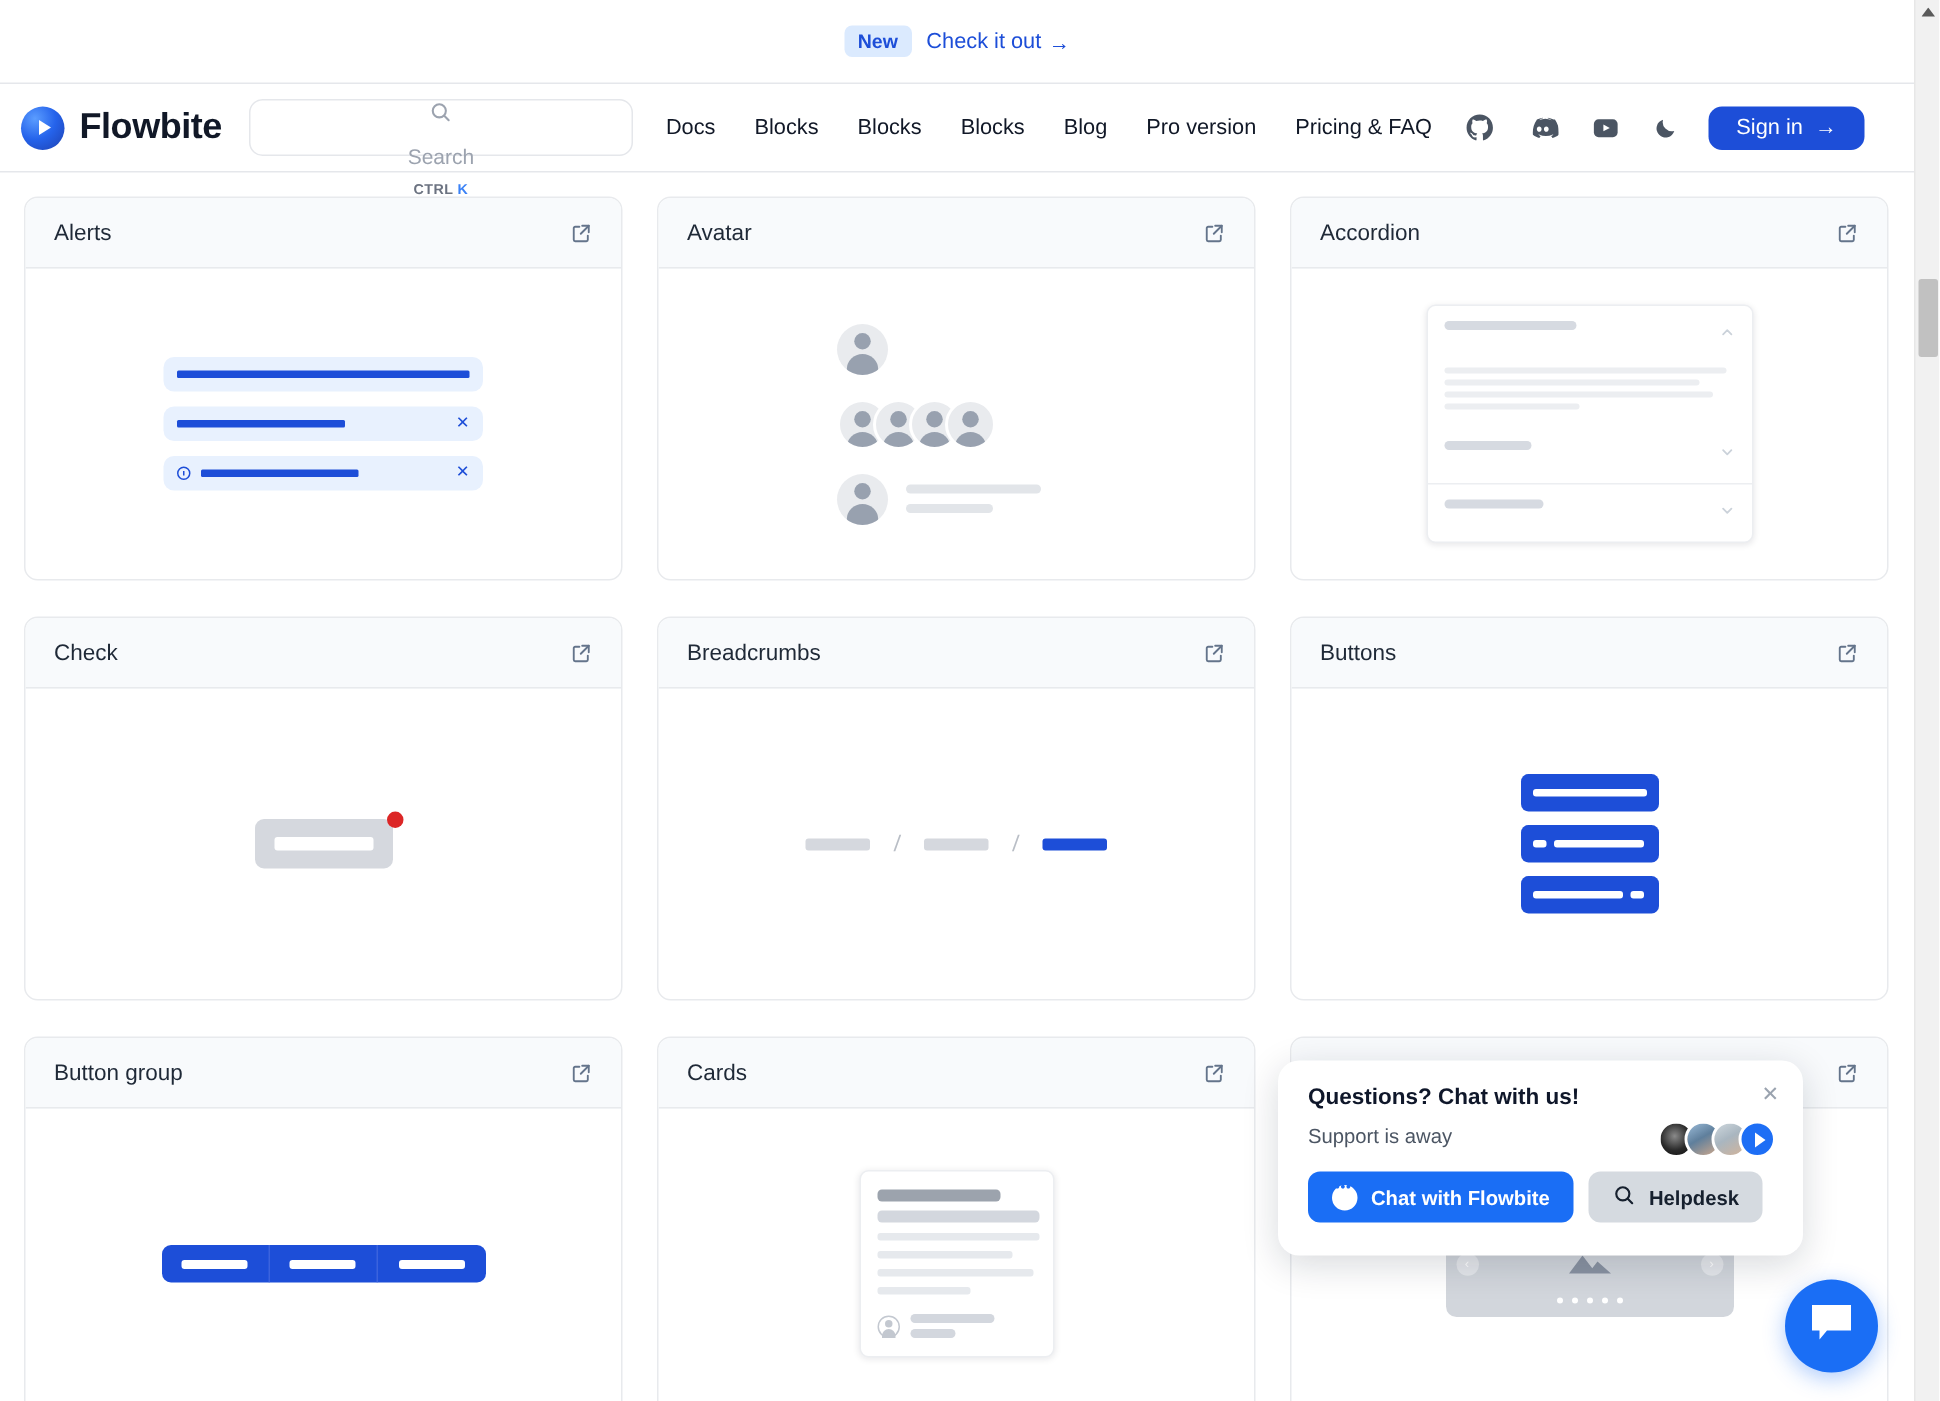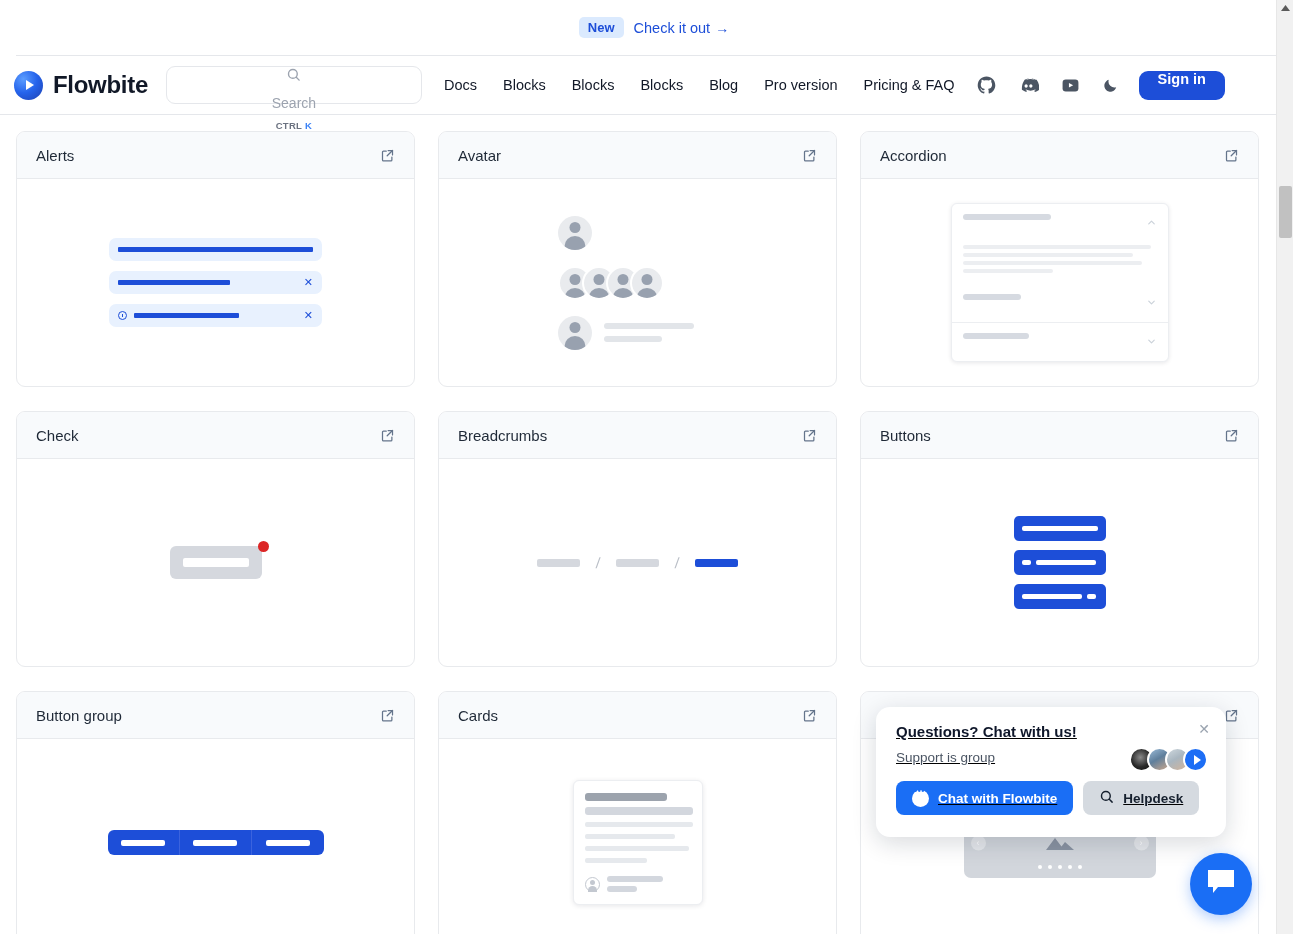--- a/index.html
+++ b/index.html
@@ -28,21 +28,20 @@
 
   
   .viewport { position:absolute; top:0; left:0; width:1276px; height:934px; overflow:hidden; }
 
   
   .banner {
     height: 56px; width: 1276px;
     border-bottom: 1px solid #e5e7eb;
     display:flex; align-items:center; justify-content:center; gap:10px;
     background:#fff;
-    margin-left:16px;
   }
   .banner-badge {
     background:#dbeafe; color:#1d4ed8; font-size:13px; font-weight:600;
     padding:3px 9px; border-radius:5px; line-height:1.2;
   }
   .banner-text { font-size:14.5px; color:#111827; }
   .banner-link {
     font-size:14.5px; color:#1d4ed8; text-decoration:none;
     display:inline-flex; align-items:center; gap:5px;
   }
@@ -79,24 +78,23 @@
   .kbd .k { color:#3b82f6; }
 
   .nav-links { display:flex; align-items:center; gap:26px; margin-right:22px; }
   .nav-link { font-size:14.5px; color:#111827; text-decoration:none; white-space:nowrap; }
 
   .nav-icons { display:flex; align-items:center; gap:22px; margin-right:20px; }
   .nav-icon { display:flex; align-items:center; justify-content:center; cursor:pointer; color:#4b5563; }
 
   .signin {
     background:#1d4ed8; color:#fff; border:none; border-radius:9px;
-    height:29px; padding:0 19px; font-size:14.5px; font-weight:700;
+    height:29px; padding:0 19px; font-size:14.5px; font-weight:400;
     display:flex; align-items:center; gap:8px; cursor:pointer;
     font-family:"Liberation Sans", sans-serif;
-    flex-direction:column;
   }
 
   
   .grid {
     display:grid; grid-template-columns: repeat(3, 399px);
     gap:24px 23px; padding: 16px 16px 0 16px;
   }
   .card {
     border:1px solid #e8eaed; border-radius:9px; background:#fff; overflow:hidden;
   }
@@ -203,23 +201,23 @@
     display:flex;align-items:center;justify-content:center;}
   .car-arrow{position:absolute;top:50%;transform:translateY(-50%);width:15px;height:15px;
     border-radius:50%;background:rgba(255,255,255,0.42);display:flex;align-items:center;
     justify-content:center;color:#fff;font-size:9px;}
   .car-arrow.l{left:7px;} .car-arrow.r{right:7px;}
   .car-dots{position:absolute;bottom:9px;left:50%;transform:translateX(-50%);display:flex;gap:6px;}
   .car-dots i{width:4px;height:4px;border-radius:50%;background:#fff;display:block;}
 
   
   .chat-widget{
-    position:absolute; left:876px; top:707px; width:350px; height:130px;
+    position:absolute; left:852px; top:707px; width:350px; height:130px;
     background:#fff; border-radius:14px; box-shadow:0 6px 24px rgba(15,23,42,0.16);
-    padding:16px 20px; z-index:50;text-decoration:underline;
+    padding:16px 20px; z-index:50;
   }
   .cw-title{font-size:15px;font-weight:700;color:#0f172a;}
   .cw-close{position:absolute;right:16px;top:15px;color:#9aa3af;font-size:14px;cursor:pointer;line-height:1;}
   .cw-sub{font-size:13.5px;color:#4b5563;margin-top:10px;}
   .cw-avatars{position:absolute;right:18px;top:40px;display:flex;}
   .cw-avatars span{width:25px;height:25px;border-radius:50%;border:2px solid #fff;margin-left:-7px;display:block;}
   .cw-avatars span:first-child{margin-left:0;}
   .cw-a1{background:radial-gradient(circle at 45% 40%, #8a8a8a 0%, #2a2a2a 55%, #0c0c0c 100%);}
   .cw-a2{background:linear-gradient(150deg,#9bbbd8 0%,#5f7f9c 45%,#cfa98c 100%);}
   .cw-a3{background:linear-gradient(150deg,#cfd8de 0%,#a9b6c0 45%,#d3b49a 100%);}
@@ -584,21 +582,21 @@
           </div>
         </div>
       </div>
 
     </div>
   </div>
 
   <div class="chat-widget">
     <div class="cw-title">Questions? Chat with us!</div>
     <span class="cw-close">✕</span>
-    <div class="cw-sub">Support is group</div>
+    <div class="cw-sub">Support is away</div>
     <div class="cw-avatars">
       <span class="cw-a1"></span>
       <span class="cw-a2"></span>
       <span class="cw-a3"></span>
       <span class="cw-a4"></span>
     </div>
     <div class="cw-btns">
       <button class="cw-btn primary">
         <span class="cw-bubble-icon"></span>
         <span>Chat with Flowbite</span>

